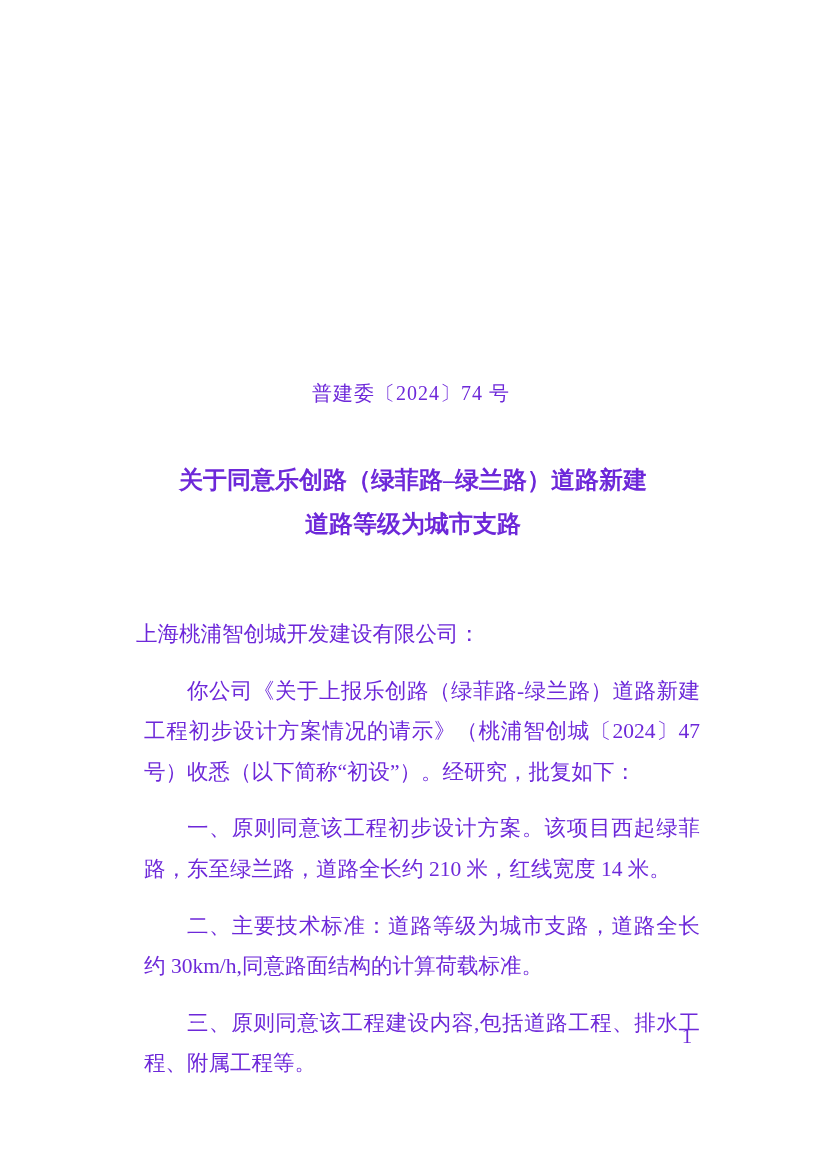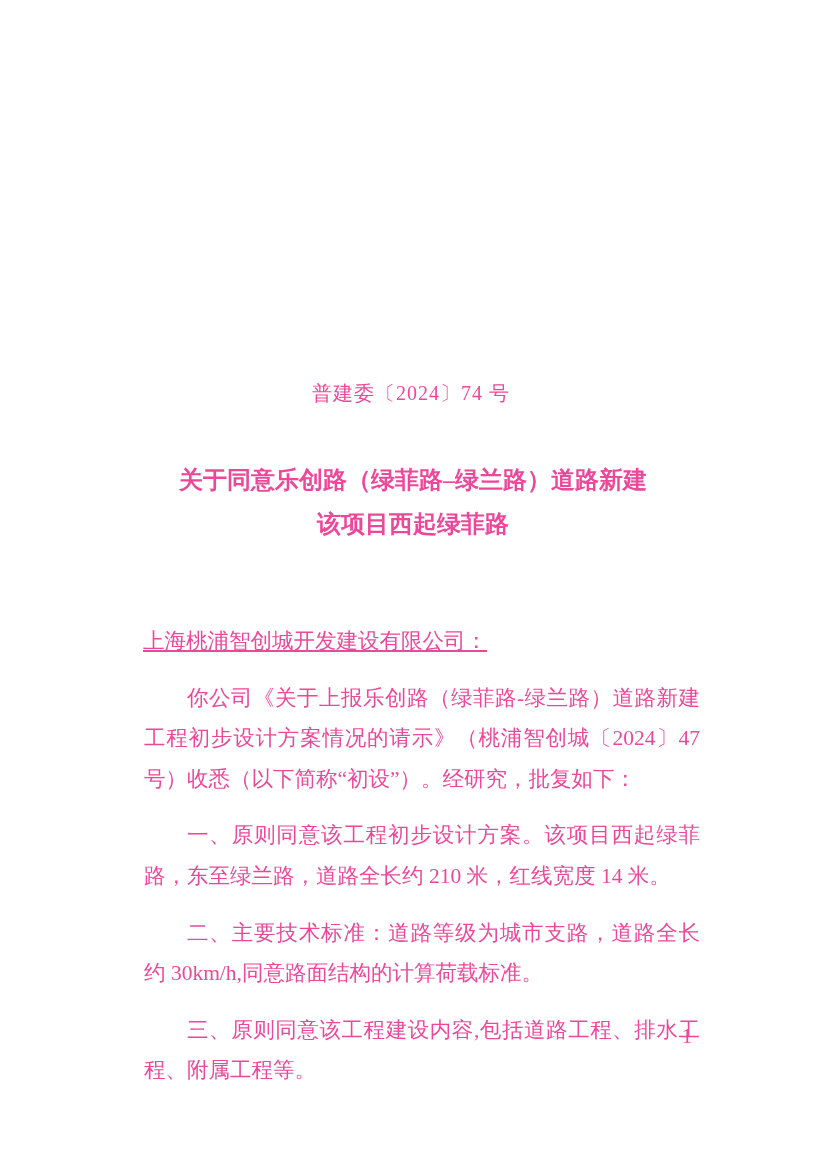--- a/index.html
+++ b/index.html
@@ -5,21 +5,21 @@
   html, body {
     margin: 0;
     padding: 0;
     background: #ffffff;
   }
   .page {
     position: relative;
     width: 822px;
     height: 1169px;
     background: #ffffff;
-    color: #ec4899;
+    color: #6d28d9;
     font-family: "Liberation Serif", "DejaVu Serif", serif;
     overflow: hidden;
   }
   .doc-number {
     position: absolute;
     top: 380px;
     left: 0;
     width: 100%;
     text-align: center;
     font-size: 20px;
@@ -42,23 +42,22 @@
   .doc-body {
     position: absolute;
     top: 606px;
     left: 128px;
     width: 588px;
     font-size: 21.5px;
     line-height: 40.6px;
     text-align: justify;
   }
   .doc-body .salutation {
-    margin: 15px;
+    margin: 8px;
     text-indent: 0;
-    text-decoration: underline;
   }
   .doc-body p.para {
     margin: 16px;
     text-indent: 2em;
   }
   .page-number {
     position: absolute;
     top: 1024px;
     left: 672px;
     width: 30px;
@@ -68,21 +67,21 @@
 </style>
 </head>
 <body>
 
 <div class="page">
 
   <div class="doc-number">普建委〔2024〕74 号</div>
 
   <div class="doc-title">
     <span class="title-line">关于同意乐创路（绿菲路–绿兰路）道路新建</span>
-    <span class="title-line">该项目西起绿菲路</span>
+    <span class="title-line">道路等级为城市支路</span>
   </div>
 
   <div class="doc-body">
     <p class="salutation">上海桃浦智创城开发建设有限公司：</p>
     <p class="para">你公司《关于上报乐创路（绿菲路-绿兰路）道路新建工程初步设计方案情况的请示》（桃浦智创城〔2024〕47 号）收悉（以下简称“初设”）。经研究，批复如下：</p>
     <p class="para">一、原则同意该工程初步设计方案。该项目西起绿菲路，东至绿兰路，道路全长约 210 米，红线宽度 14 米。</p>
     <p class="para">二、主要技术标准：道路等级为城市支路，道路全长约 30km/h,同意路面结构的计算荷载标准。</p>
     <p class="para">三、原则同意该工程建设内容,包括道路工程、排水工程、附属工程等。</p>
   </div>
 

